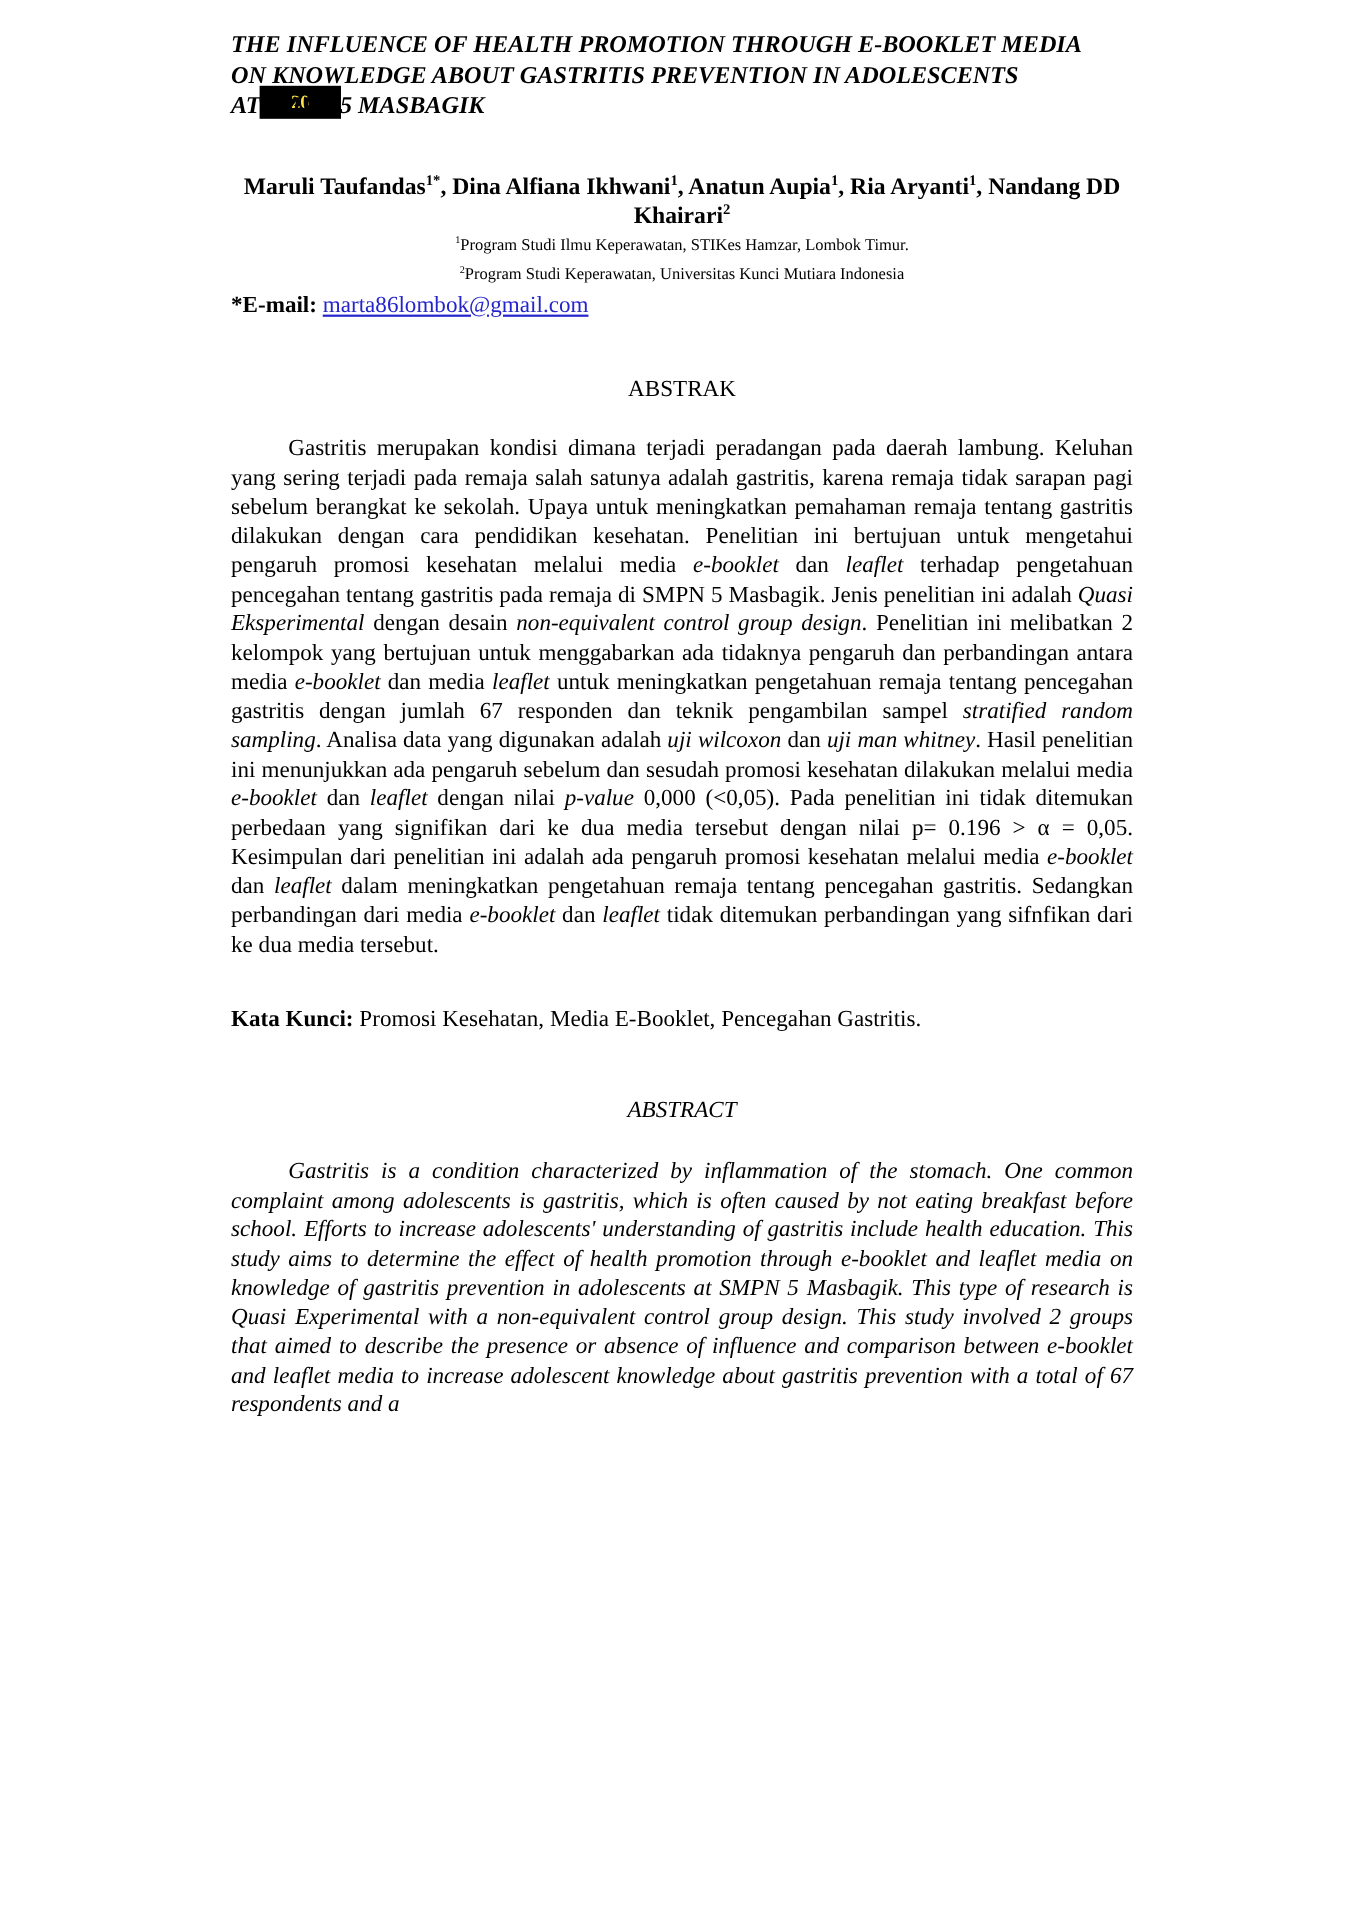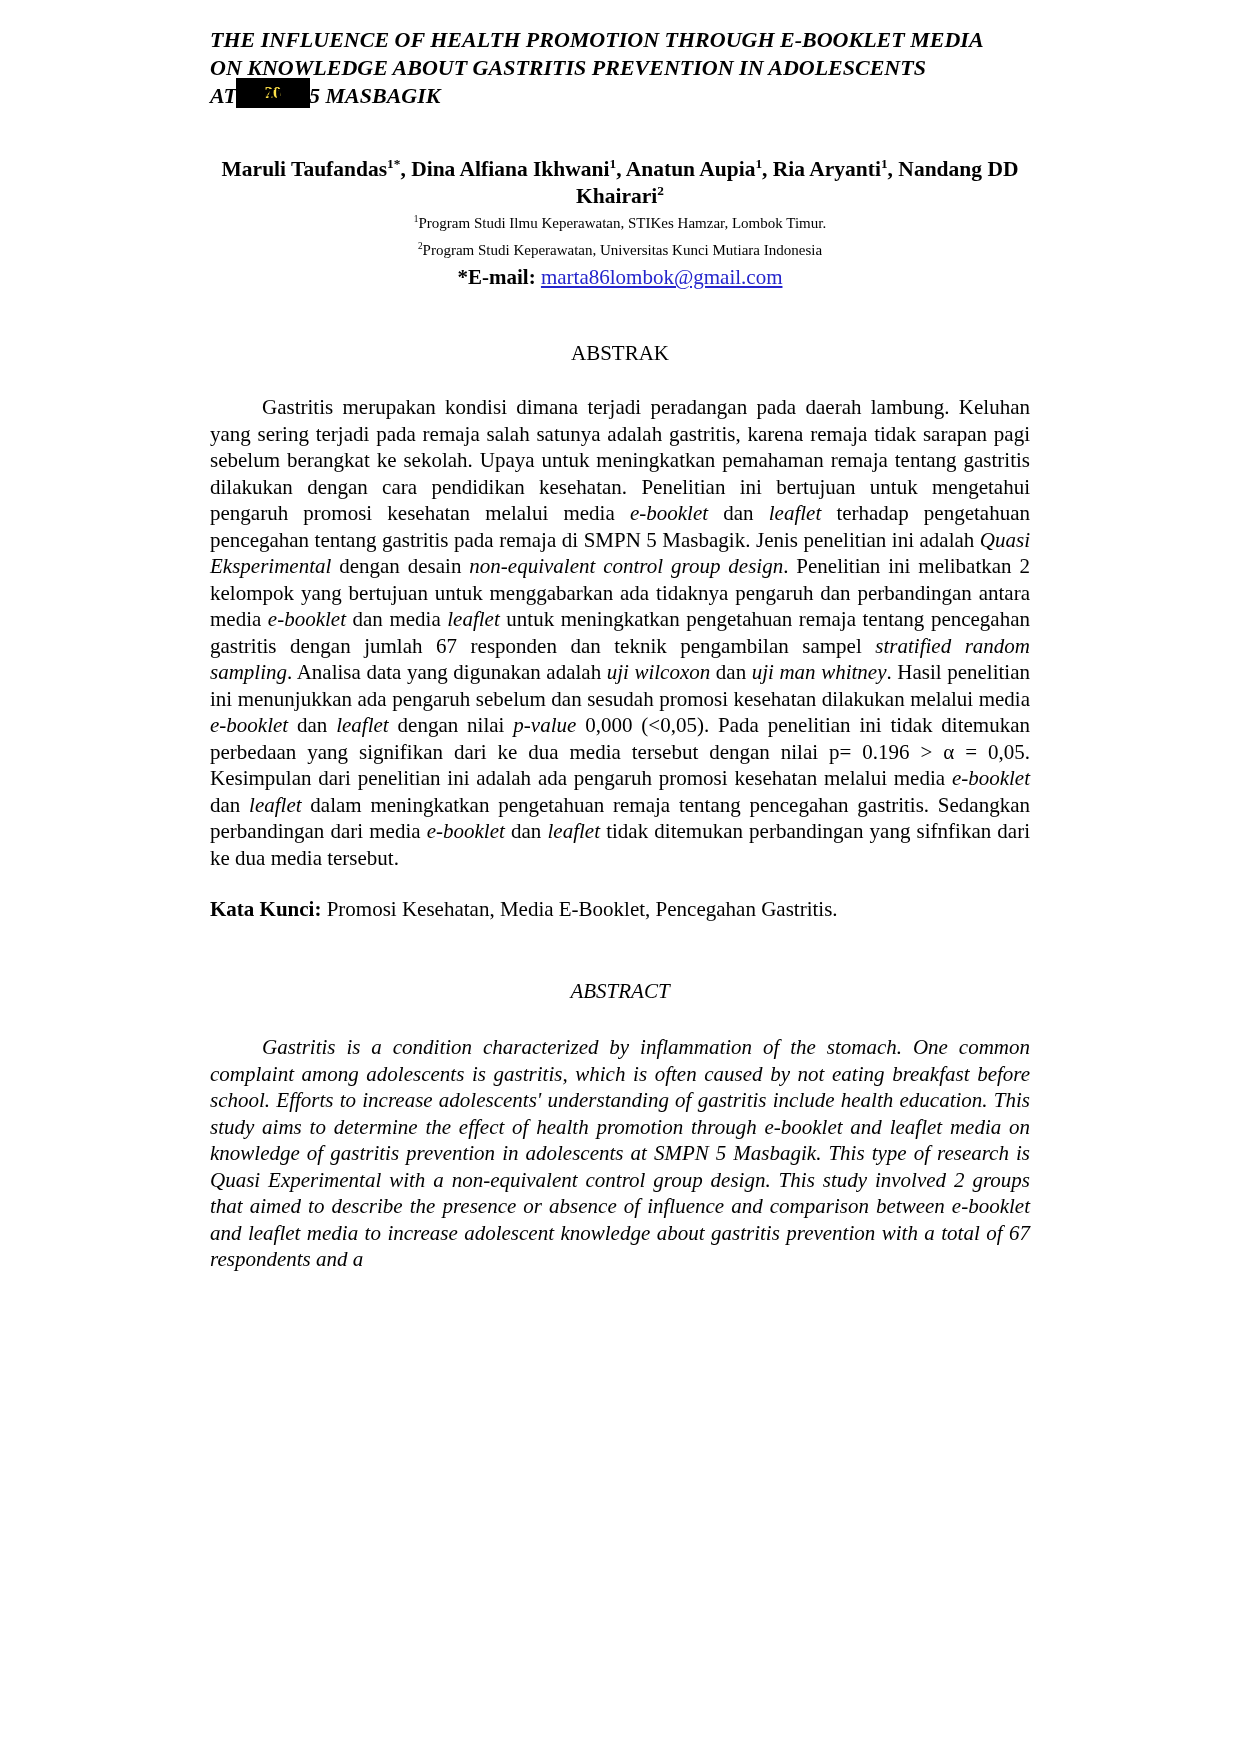--- a/index.html
+++ b/index.html
@@ -55,21 +55,21 @@
     text-align: center;
   }
   .affiliations {
     font-size: 15px;
     line-height: 27px;
     text-align: center;
   }
   .email-line {
     font-size: 21px;
     line-height: 27px;
-    text-align: center;
+    text-align: left;
   }
   .email-label { font-weight: bold; }
   .email-link {
     color: #2424cc;
     text-decoration: underline;
     cursor: pointer;
   }
   .section-heading {
     margin-top: 49px;
     font-weight: normal;
@@ -83,21 +83,21 @@
     font-size: 21px;
     line-height: 26.5px;
     text-align: justify;
     text-indent: 52px;
   }
   .abstract-paragraph.en {
     font-style: italic;
     margin-top: 29px;
   }
   .keywords-line {
-    margin-top: 25px;
+    margin-top: 42px;
     font-size: 21px;
     line-height: 27px;
     text-align: left;
   }
   .keywords-label { font-weight: bold; }
   sup {
     font-size: 0.62em;
     vertical-align: super;
     line-height: 0;
   }

